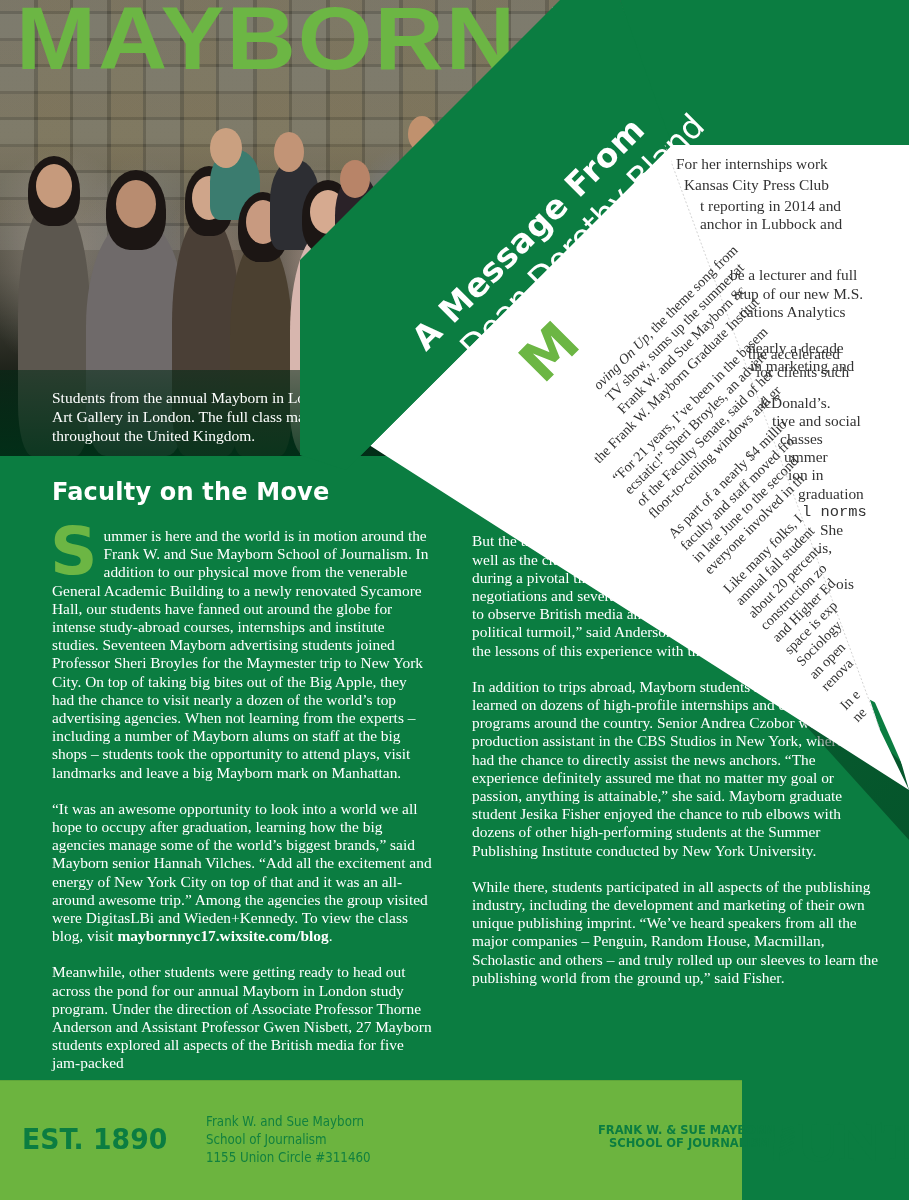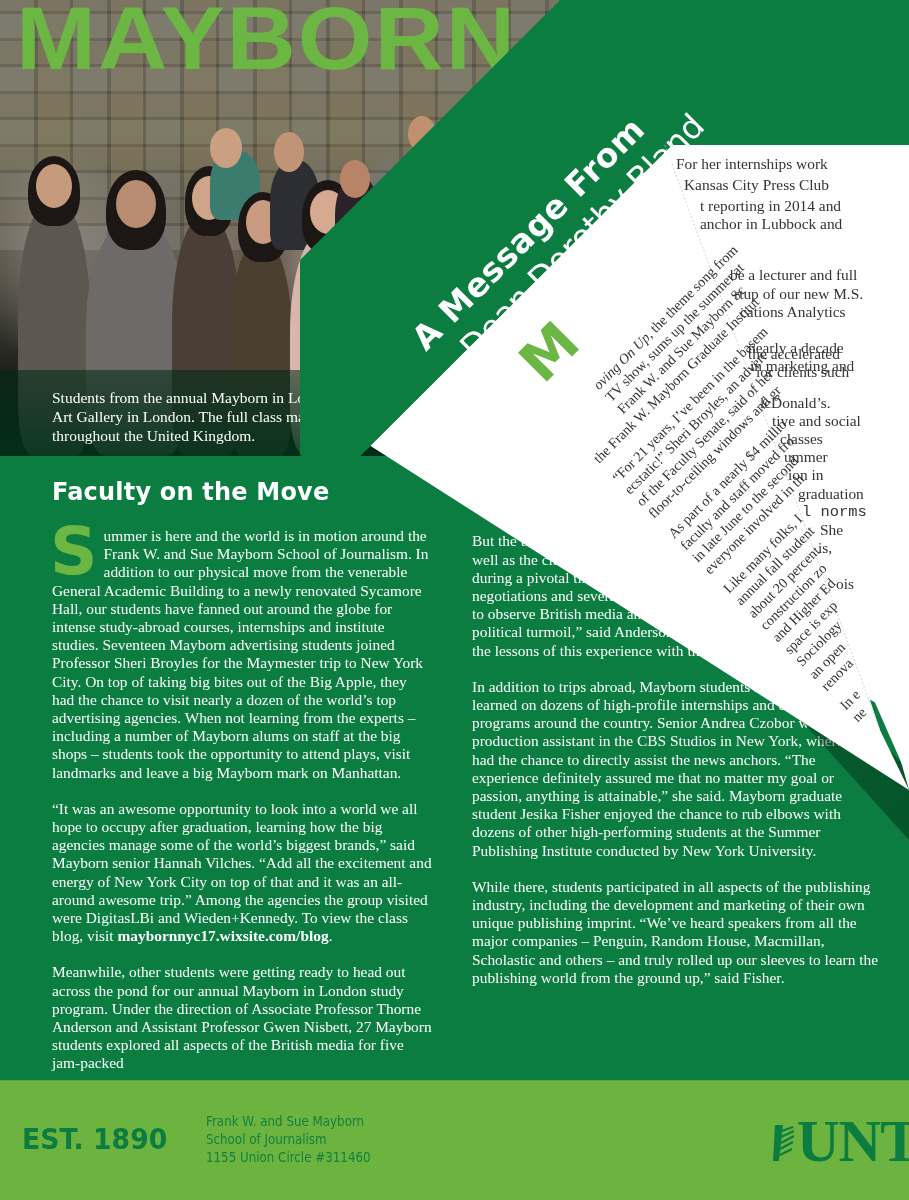--- a/index.html
+++ b/index.html
@@ -78,21 +78,21 @@
     position: absolute; left: 553px; top: 418px; transform-origin: 0 0; transform: rotate(-45deg);
     color: #333; font-size: 14.2px; line-height: 17.2px; width: 280px; white-space: nowrap;
   }
   .rot-drop {
     position: absolute; left: 510px; top: 352px; transform-origin: 0 0; transform: rotate(-45deg);
     font-family: "DejaVu Sans", sans-serif; font-weight: 700; color: #6cb644; font-size: 56px; line-height: 56px;
   }
 
   
   .footer {
-    position: absolute; left: 0; top: 1080px; width: 909px; height: 120px; background: #6cb43f;
+    position: absolute; left: 0; top: 1080px; width: 742px; height: 120px; background: #6cb43f;
     border-top: 1px solid #5fa53a;
   }
   .est {
     position: absolute; left: 22px; top: 41px; font-family: "DejaVu Sans", sans-serif; font-weight: 700;
     font-size: 29px; color: #0b7d41; letter-spacing: 0px; transform: scaleX(0.92); transform-origin: left top;
   }
   .addr { position: absolute; color: #12813f; font-family: "DejaVu Sans", sans-serif; font-size: 13.5px; line-height: 18px; }
   .addr-1 { left: 206px; top: 31px; }
   .addr-2 { left: 417px; top: 31px; }
   .addr .l { display: block; transform: scaleX(0.88); transform-origin: left; white-space: nowrap; }
@@ -253,19 +253,23 @@
     <div style="height: 17.2px; padding-left: 0px;">ne</div>
   </div>
 
 <div class="footer">
   <div class="est">EST. 1890</div>
   <div class="addr addr-1">
     <span class="l">Frank W. and Sue Mayborn</span>
     <span class="l">School of Journalism</span>
     <span class="l">1155 Union Circle #311460</span>
   </div>
+  <div class="school">
+    <div>FRANK W. &amp; SUE MAYBORN</div>
+    <div>SCHOOL OF JOURNALISM</div>
+  </div>
   <svg class="unt-mark" viewBox="0 0 22 36">
     <polygon points="2,0 10,0 6,36 0,36" fill="#0b7d41"></polygon>
     <path d="M9 6 L20 2 M8 12 L21 6 M8 18 L21 11 M7 24 L20 17 M7 30 L19 24" stroke="#0b7d41" stroke-width="2.2" fill="none"></path>
   </svg>
   <div class="unt">UNT</div>
   <div class="reg">®</div>
 </div>
 
 </body></html>

